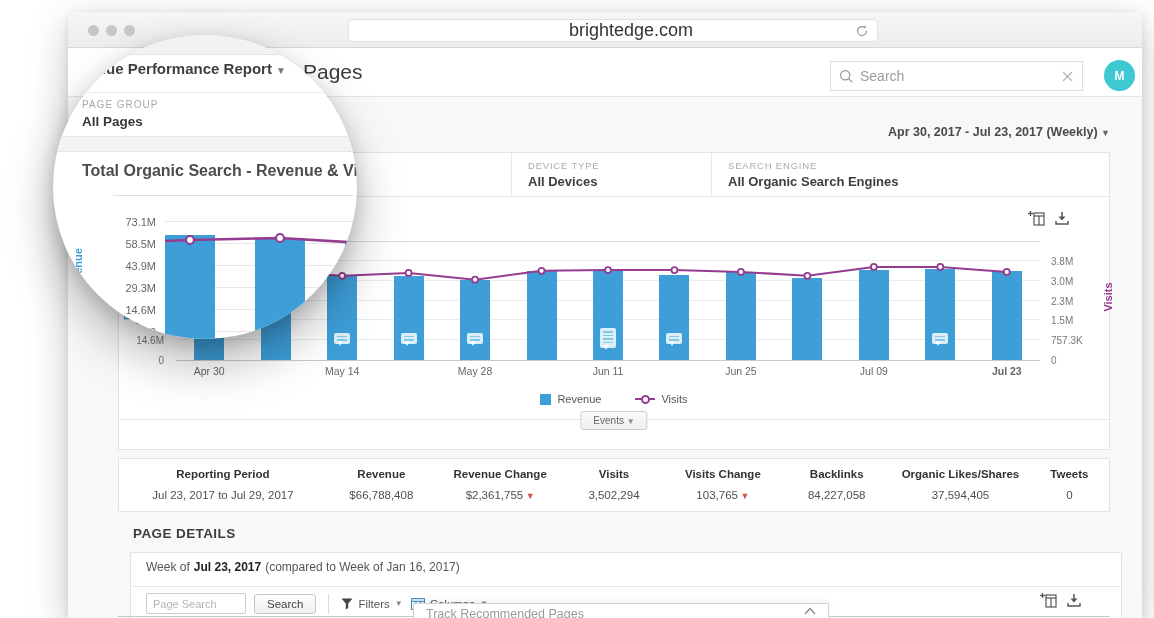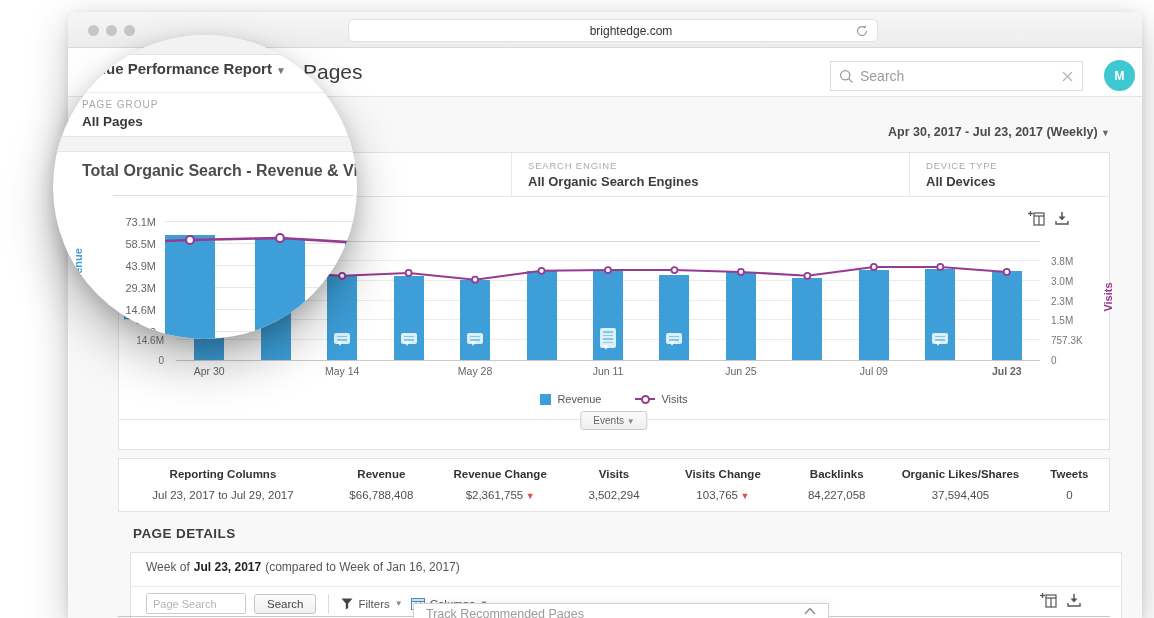--- a/index.html
+++ b/index.html
@@ -10,21 +10,21 @@
   .window { position:absolute; left:68px; top:12px; width:1074px; height:606px;
             border-radius:8px 8px 0 0; background:#fbfbfb;
             box-shadow:0 12px 40px rgba(0,0,0,.22), 0 2px 8px rgba(0,0,0,.10); }
   .chrome { position:absolute; left:68px; top:12px; width:1074px; height:36px;
             background:linear-gradient(#f6f6f6,#ededed); border-bottom:1px solid #d9d9d9;
             border-radius:8px 8px 0 0; }
   .dots { position:absolute; left:20px; top:13px; display:flex; gap:7px; }
   .dot { width:11px; height:11px; border-radius:50%; background:#c7c7c7; }
   .urlbar { position:absolute; left:280px; top:7px; width:530px; height:23px; background:#fff;
             border:1px solid #e2e2e2; border-radius:5px; display:flex; align-items:center; justify-content:center; }
-  .urlbar .url { font-size:12px; color:#333;margin-left:36px; }
+  .urlbar .url { font-size:18px; color:#333;margin-left:36px; }
   .reload { position:absolute; right:8px; top:4px; width:14px; height:14px; color:#9a9a9a; }
 
   
   .app-header { position:absolute; left:68px; top:48px; width:1074px; height:49px; background:#fff; border-bottom:1px solid #e4e4e4; }
   .page-title { position:absolute; left:303px; top:60px; font-size:21px; color:#3c3c3c; }
   .search-box { position:absolute; left:830px; top:61px; width:253px; height:30px; background:#fff; border:1px solid #ddd; display:flex; align-items:center; padding:0 8px; }
   .search-box .ph { flex:1; border:none; outline:none; font-size:14px; color:#555; font-family:inherit; }
   .search-box .ph::placeholder { color:#9c9c9c; }
   .icon-svg { display:block; }
   .avatar { position:absolute; left:1104px; top:60px; width:31px; height:31px; border-radius:50%; background:#3ec9d2; color:#fff;
@@ -187,27 +187,27 @@
     <span>Apr 30, 2017 - Jul 23, 2017 (Weekly)</span>
     <span class="caret">▼</span>
   </div>
 
   <div class="card card-chart">
     <div class="filter-bar">
       <div class="filter-sec s1">
         <div class="f-label">PAGE GROUP</div>
         <div class="f-value">All Pages</div>
       </div>
+      <div class="filter-sec s2">
+        <div class="f-label">DEVICE TYPE</div>
+        <div class="f-value">All Devices</div>
+      </div>
       <div class="filter-sec s3">
         <div class="f-label">SEARCH ENGINE</div>
         <div class="f-value">All Organic Search Engines</div>
-      </div>
-      <div class="filter-sec s2">
-        <div class="f-label">DEVICE TYPE</div>
-        <div class="f-value">All Devices</div>
       </div>
     </div>
 
     <div class="chart-actions">
       <span>
         <svg class="icon-svg" width="17" height="15" viewBox="0 0 17 15">
             <line x1="2.5" y1="0" x2="2.5" y2="5" stroke="currentColor" stroke-width="1.3"></line>
             <line x1="0" y1="2.5" x2="5" y2="2.5" stroke="currentColor" stroke-width="1.3"></line>
             <rect x="6" y="2" width="10" height="12" fill="none" stroke="currentColor" stroke-width="1.2"></rect>
             <line x1="6" y1="5" x2="16" y2="5" stroke="currentColor" stroke-width="1.2"></line>
@@ -312,21 +312,21 @@
 
     <div class="events-divider"></div>
     <div class="events-btn">
       <span>Events</span>
       <span class="caret">▼</span>
     </div>
   </div>
 
   <div class="card card-summary">
     <div class="sum-row head">
-        <div class="sum-cell" style="width: 21%;">Reporting Columns</div>
+        <div class="sum-cell" style="width: 21%;">Reporting Period</div>
         <div class="sum-cell" style="width: 11%;">Revenue</div>
         <div class="sum-cell" style="width: 13%;">Revenue Change</div>
         <div class="sum-cell" style="width: 10%;">Visits</div>
         <div class="sum-cell" style="width: 12%;">Visits Change</div>
         <div class="sum-cell" style="width: 11%;">Backlinks</div>
         <div class="sum-cell" style="width: 14%;">Organic Likes/Shares</div>
         <div class="sum-cell" style="width: 8%;">Tweets</div>
       </div>
     <div class="sum-row body">
         <div class="sum-cell" style="width: 21%;">Jul 23, 2017 to Jul 29, 2017</div>

